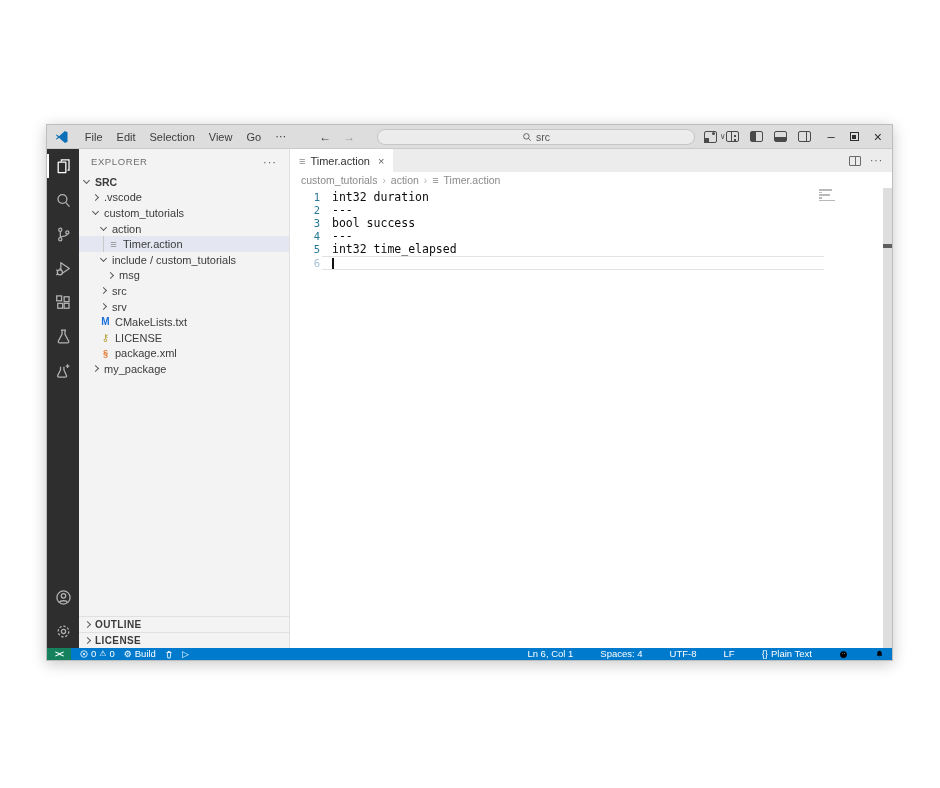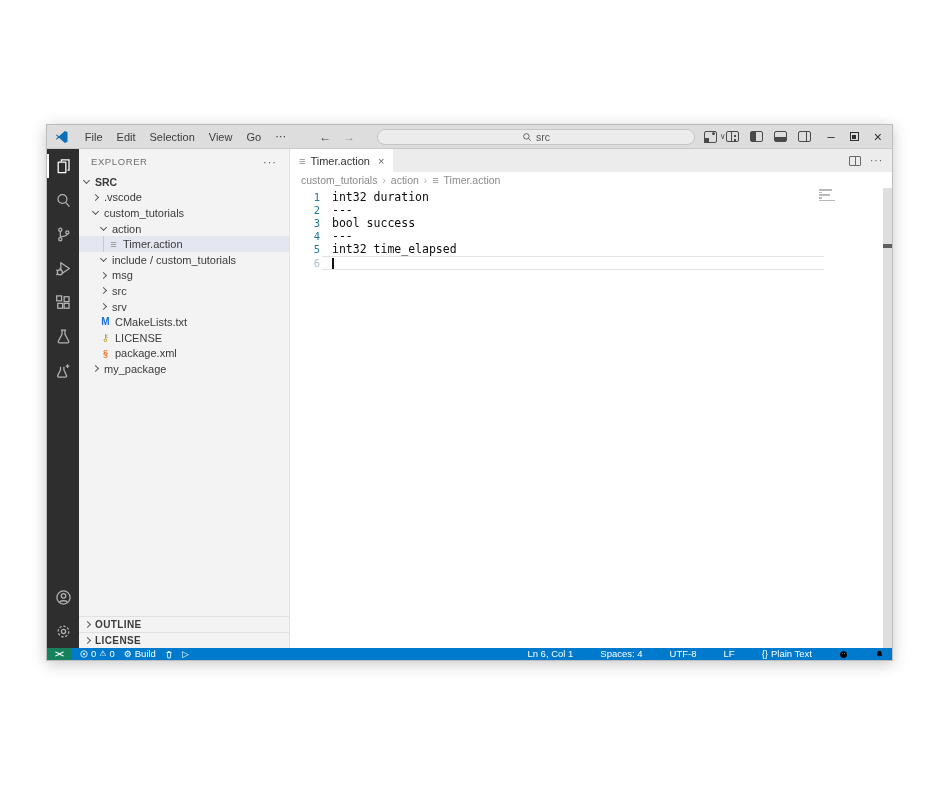--- a/index.html
+++ b/index.html
@@ -239,21 +239,21 @@
             </div>
         <div class="trow sel" style="padding-left:29px">
               <span class="guide"></span>
               <span class="ficon ic-lines">≡</span>
               <span>Timer.action</span>
             </div>
         <div class="trow" style="padding-left:22px">
               <span class="chev exp"></span>
               <span>include / custom_tutorials</span>
             </div>
-        <div class="trow" style="padding-left:22px">
+        <div class="trow" style="padding-left:29px">
               <span class="chev col"></span>
               <span>msg</span>
             </div>
         <div class="trow" style="padding-left:22px">
               <span class="chev col"></span>
               <span>src</span>
             </div>
         <div class="trow" style="padding-left:22px">
               <span class="chev col"></span>
               <span>srv</span>

